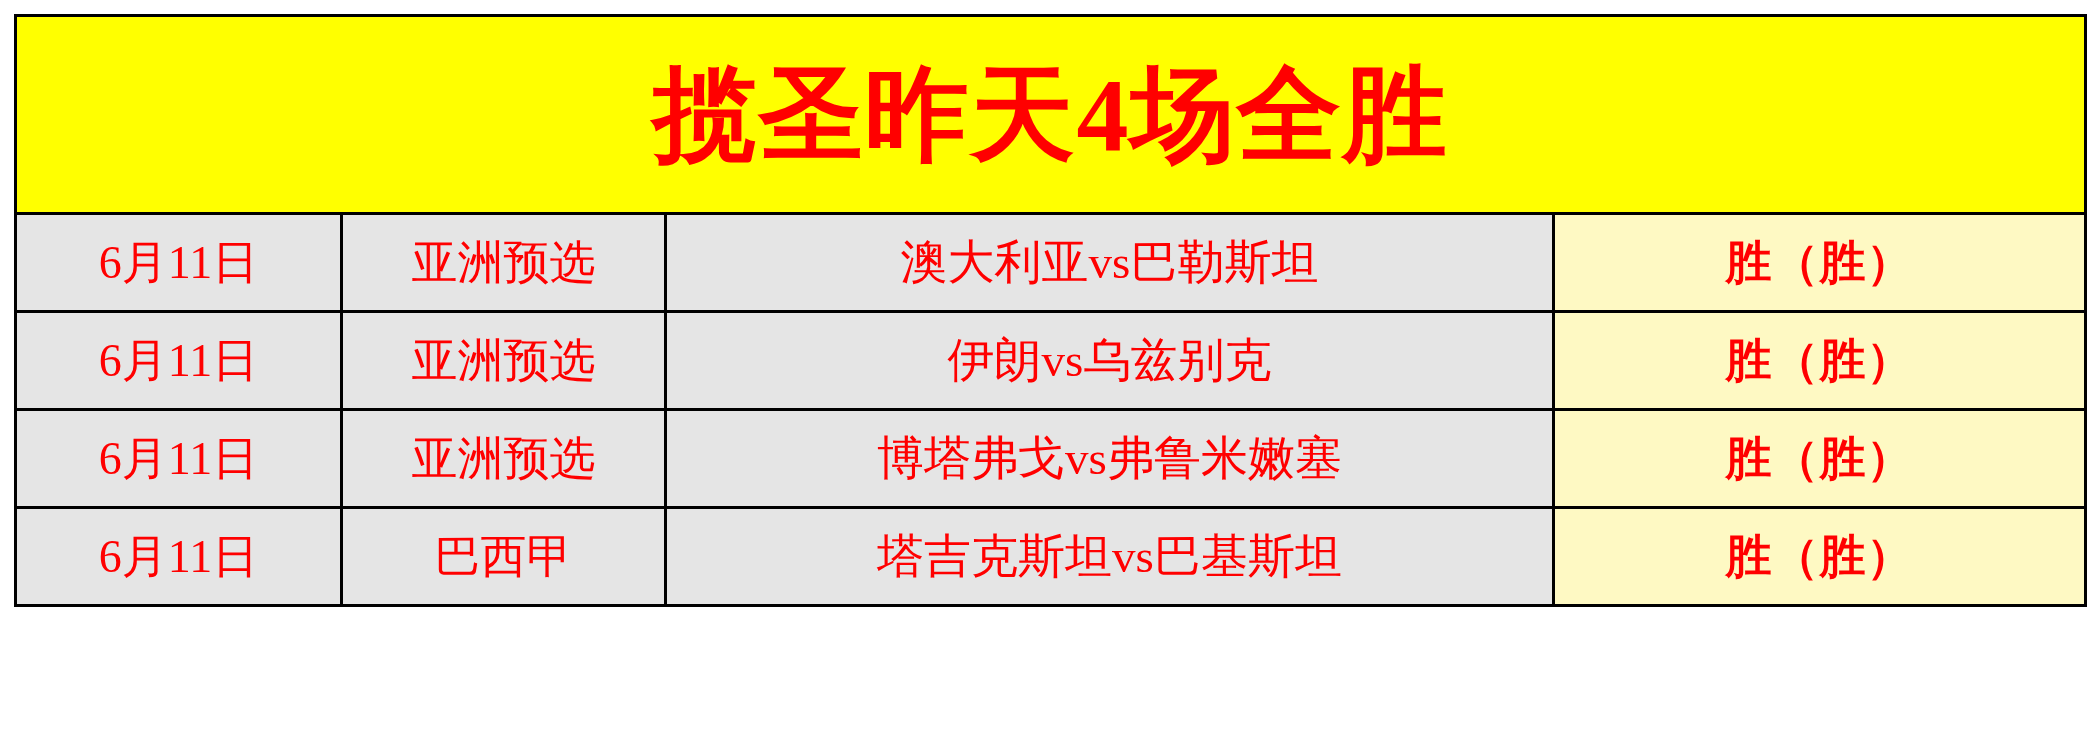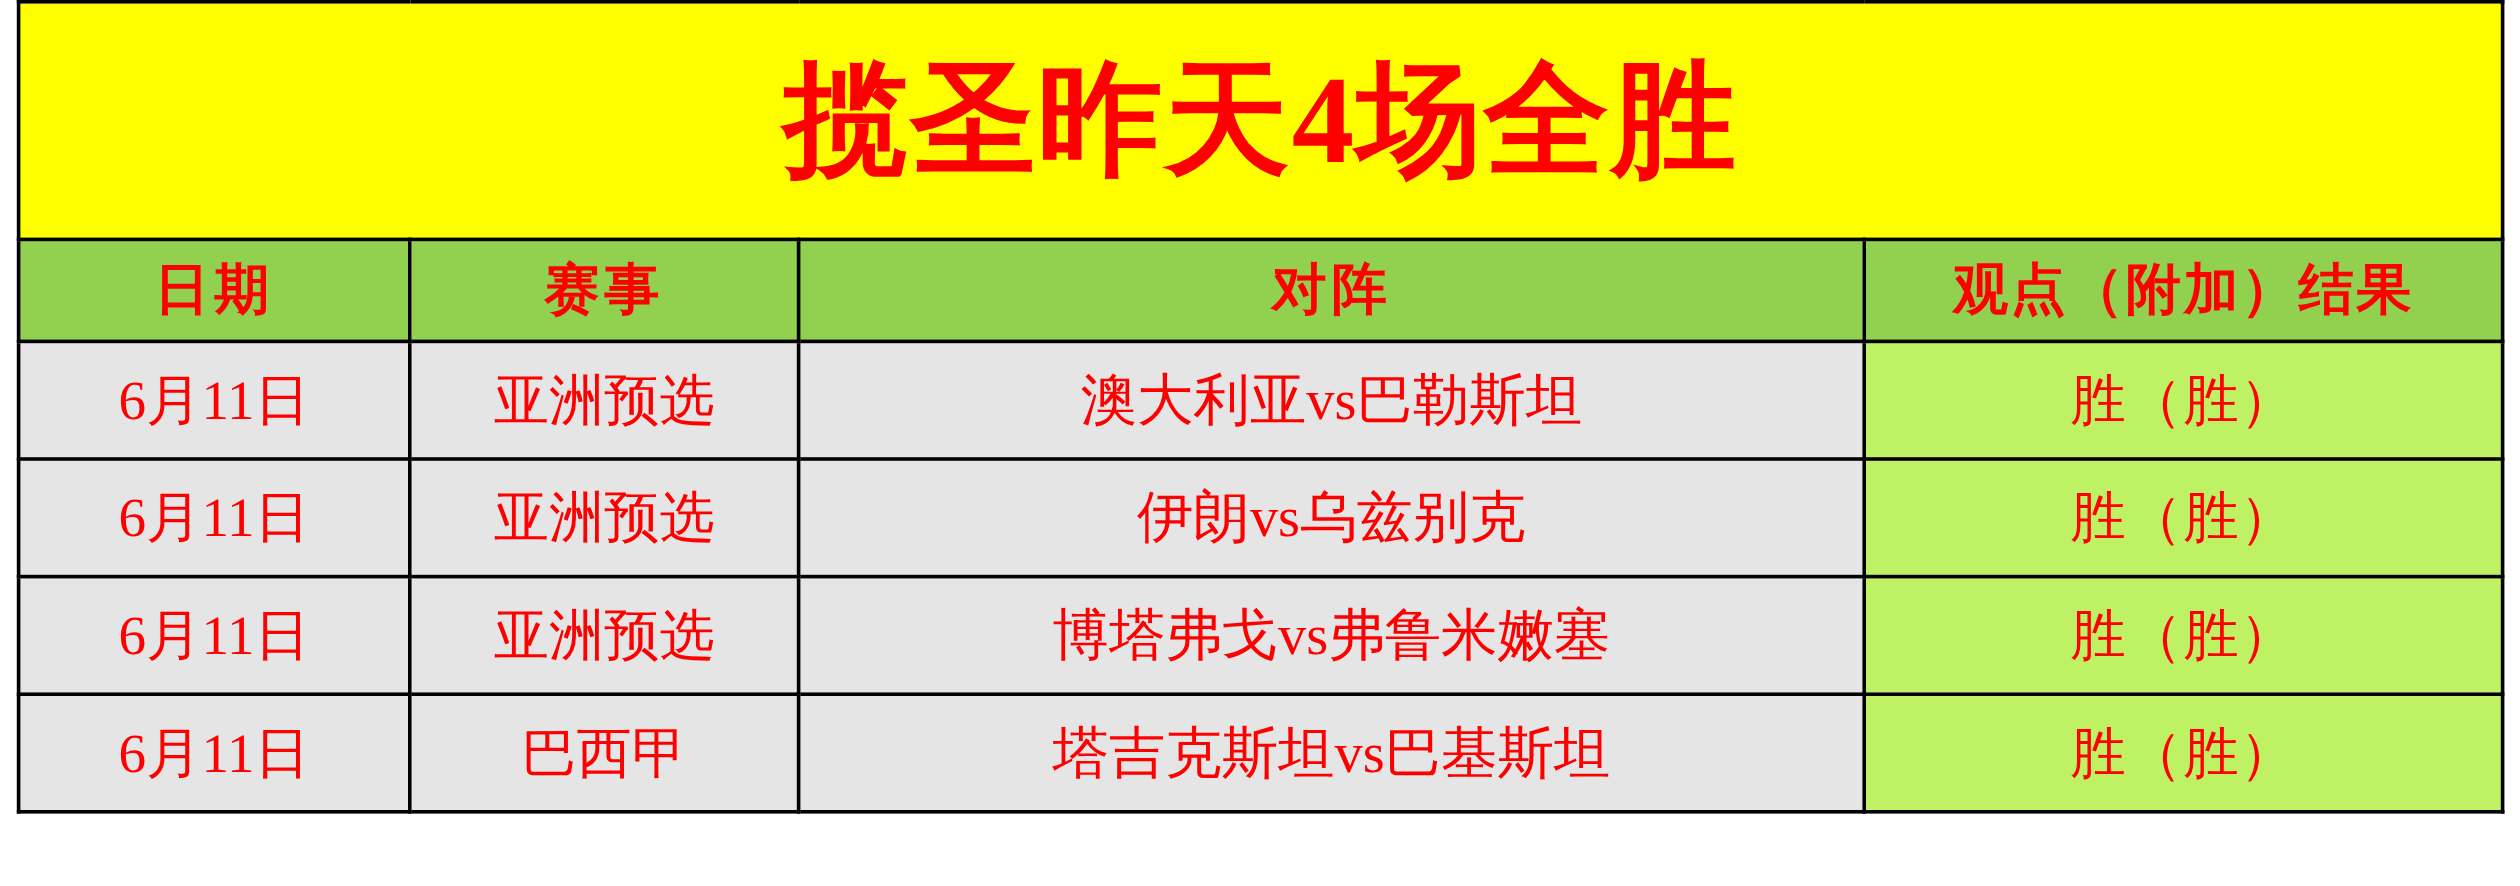--- a/index.html
+++ b/index.html
@@ -19,21 +19,21 @@
     left: 0;
     top: 0;
     width: 2100px;
     height: 738px;
     background: #ffffff;
   }
 
   table.grid {
     position: absolute;
     left: 14px;
-    top: 0;
+    top: 14px;
     width: 2070px;
     height: 564px;
     border-collapse: collapse;
     table-layout: fixed;
   }
 
   table.grid td {
     border: 3px solid #000000;
     padding: 0;
     margin: 0;
@@ -76,23 +76,23 @@
   tr.data-row { height: 98px; }
   td.cell-date,
   td.cell-comp,
   td.cell-match {
     background: #e5e5e5;
     font-size: 46px;
     font-weight: normal;
   }
   td.cell-match { font-size: 47px; }
   td.cell-result {
-    background: #bef264;
+    background: #fef9c3;
     font-size: 46px;
-    font-weight: normal;
+    font-weight: bold;
     letter-spacing: 1px;
   }
 </style>
 </head>
 <body>
 
 <div id="sheet">
 
   <table class="grid">
     <colgroup>
@@ -100,26 +100,20 @@
       <col class="c-comp">
       <col class="c-match">
       <col class="c-res">
     </colgroup>
     <tbody>
 
       <tr class="title-row">
         <td class="title-cell" colspan="4">揽圣昨天4场全胜</td>
       </tr>
 
-      <tr class="header-row">
-        <td class="header-cell">日期</td>
-        <td class="header-cell">赛事</td>
-        <td class="header-cell">对阵</td>
-        <td class="header-cell wide-head">观点（附加）结果</td>
-      </tr>
 
       <tr class="data-row">
         <td class="cell-date">6月11日</td>
         <td class="cell-comp">亚洲预选</td>
         <td class="cell-match">澳大利亚vs巴勒斯坦</td>
         <td class="cell-result">胜（胜）</td>
       </tr>
 
       <tr class="data-row">
         <td class="cell-date">6月11日</td>

